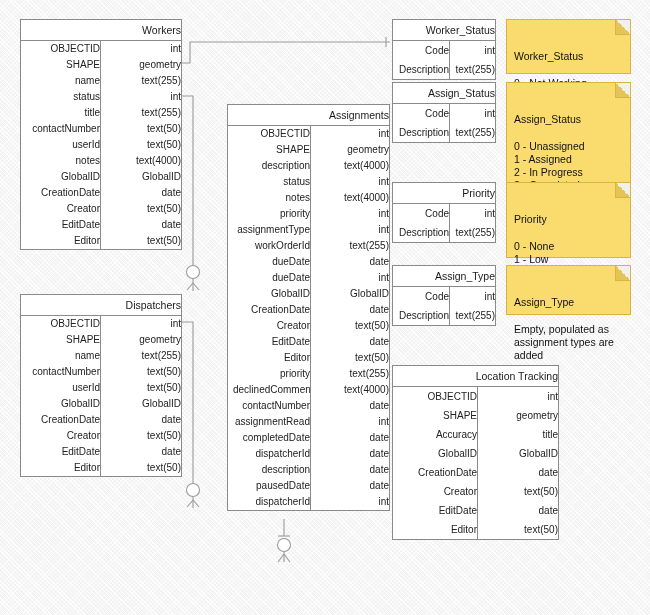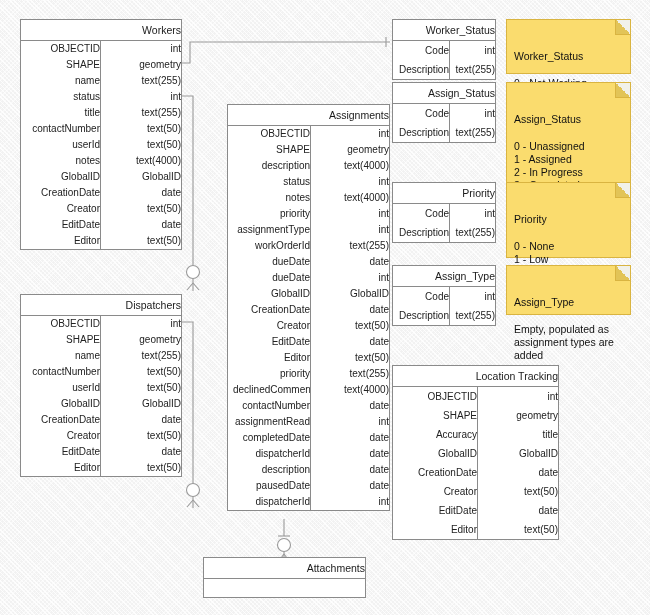--- a/index.html
+++ b/index.html
@@ -391,29 +391,20 @@
           <span class="fname" style="width:85px">EditDate</span>
           <span class="ftype">date</span>
         </div>
       <div class="erow" style="height:19px;line-height:19px">
           <span class="fname" style="width:85px">Editor</span>
           <span class="ftype">text(50)</span>
         </div>
     </div>
   </div>
 
-  <div class="entity" id="ent-attach" style="left:203px;top:557px;width:163px;">
-    <div class="ehead">Attachments</div>
-    <div class="ebody">
-      <div class="erow blank">
-          <span class="fname" style="width:83px"></span>
-          <span class="ftype"></span>
-        </div>
-    </div>
-  </div>
 
   <div class="entity" id="ent-ws" style="left:392px;top:19px;width:104px;">
     <div class="ehead">Worker_Status</div>
     <div class="ebody">
       <div class="erow" style="height:19px;line-height:19px">
           <span class="fname" style="width:57px">Code</span>
           <span class="ftype">int</span>
         </div>
       <div class="erow" style="height:19px;line-height:19px">
           <span class="fname" style="width:57px">Description</span>

